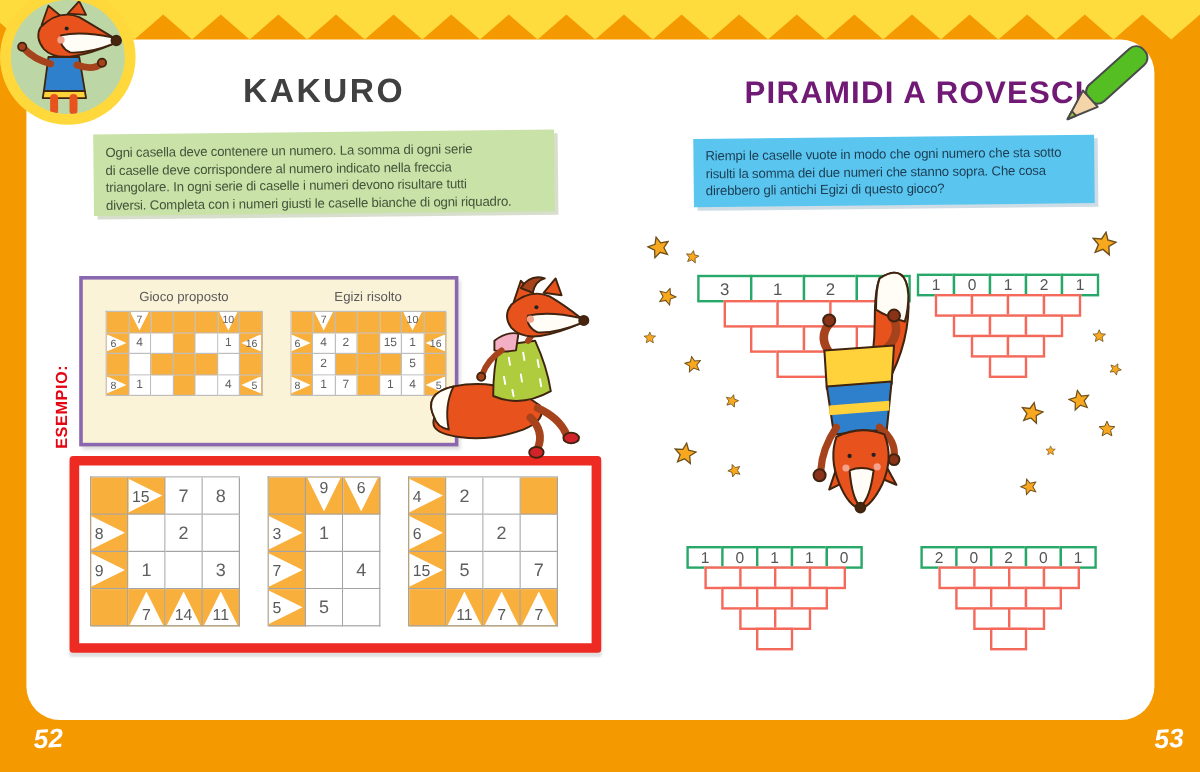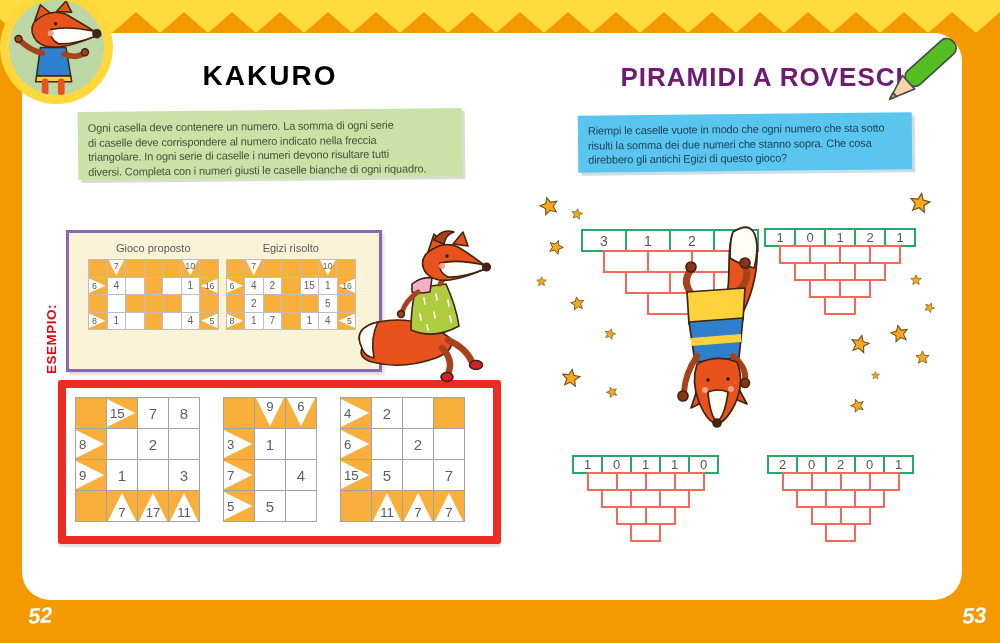--- a/index.html
+++ b/index.html
@@ -13,35 +13,35 @@
     background:#fff;border-radius:28px;
   }
   .zigzag{position:absolute;left:0;top:0;}
   
   .badge{position:absolute;left:0;top:-9px;width:113px;height:113px;border-radius:50%;
     background:#FFD83C;z-index:6;}
   .badge-inner{position:absolute;left:9px;top:9px;width:95px;height:95px;border-radius:50%;
     background:#BCD6A5;overflow:hidden;}
   
   .title{position:absolute;text-align:center;font-weight:bold;z-index:3;}
-  .title-kakuro{left:80px;top:60px;width:380px;font-size:28px;letter-spacing:2px;color:#000000;}
+  .title-kakuro{left:80px;top:60px;width:380px;font-size:28px;letter-spacing:2px;color:#404040;}
   .title-piramidi{left:565px;top:62px;width:360px;font-size:26px;letter-spacing:1px;color:#701a75;text-align:right;}
   
   .instr{position:absolute;box-sizing:border-box;font-size:11px;line-height:1.34;
     letter-spacing:-0.15px;white-space:pre-line;z-index:3;}
   .instr-green{left:78px;top:110px;width:384px;height:68px;background:#C8E2A8;color:#44543A;
     padding:9px 10px;transform:rotate(-0.6deg);box-shadow:3px 3px 0 rgba(140,160,110,.35);}
   .instr-blue{left:578px;top:114px;width:334px;height:57px;background:#5AC6F0;color:#1C3C52;
     padding:8px 10px;transform:rotate(-0.6deg);box-shadow:3px 3px 0 rgba(90,140,170,.3);}
   
   .example-box{position:absolute;left:66px;top:230px;width:316px;height:142px;box-sizing:border-box;
     border:3.5px solid #8A68B0;background:#FBF3D8;z-index:2;box-shadow:2px 3px 3px rgba(0,0,0,.15);}
   .esempio{position:absolute;left:44px;top:268px;height:106px;color:#E30613;font-weight:bold;
     font-size:13.5px;letter-spacing:.5px;writing-mode:vertical-rl;transform:rotate(180deg);z-index:2;}
-  .example-grids{display:flex;gap:7px;padding:9px 0 0 19px;}
+  .example-grids{display:flex;gap:23px;padding:9px 0 0 19px;}
   .gcol .glabel{font-size:11px;color:#5a5a5a;text-align:center;margin-bottom:5px;}
   
   .kgrid{display:grid;width:max-content;border-top:1px solid var(--gl);border-left:1px solid var(--gl);
     --gl:#bdbdbd;--or:#F9AF3B;background:#fff;}
   .kcell{position:relative;box-sizing:border-box;border-right:1px solid var(--gl);
     border-bottom:1px solid var(--gl);background:#fff;}
   .kcell.o{background:var(--or);}
   .kcell .val{position:absolute;inset:0;display:flex;align-items:center;justify-content:center;
     color:#606060;}
   .tri{position:absolute;background:#fff;}
@@ -333,21 +333,21 @@
           <div class="kcell">
             <span class="val">3</span>
           </div>
           <div class="kcell o"></div>
           <div class="kcell o">
             <i class="tri u"></i>
             <span class="lab u">7</span>
           </div>
           <div class="kcell o">
             <i class="tri u"></i>
-            <span class="lab u">17</span>
+            <span class="lab u">14</span>
           </div>
           <div class="kcell o">
             <i class="tri u"></i>
             <span class="lab u">11</span>
           </div>
         </div>
       </div>
     <div id="puzzle2">
         <div class="kgrid" style="--gl: #a3a3a3; grid-template-columns: repeat(3, 31px); grid-auto-rows: 31px; font-size: 15px;">
           <div class="kcell o"></div>

